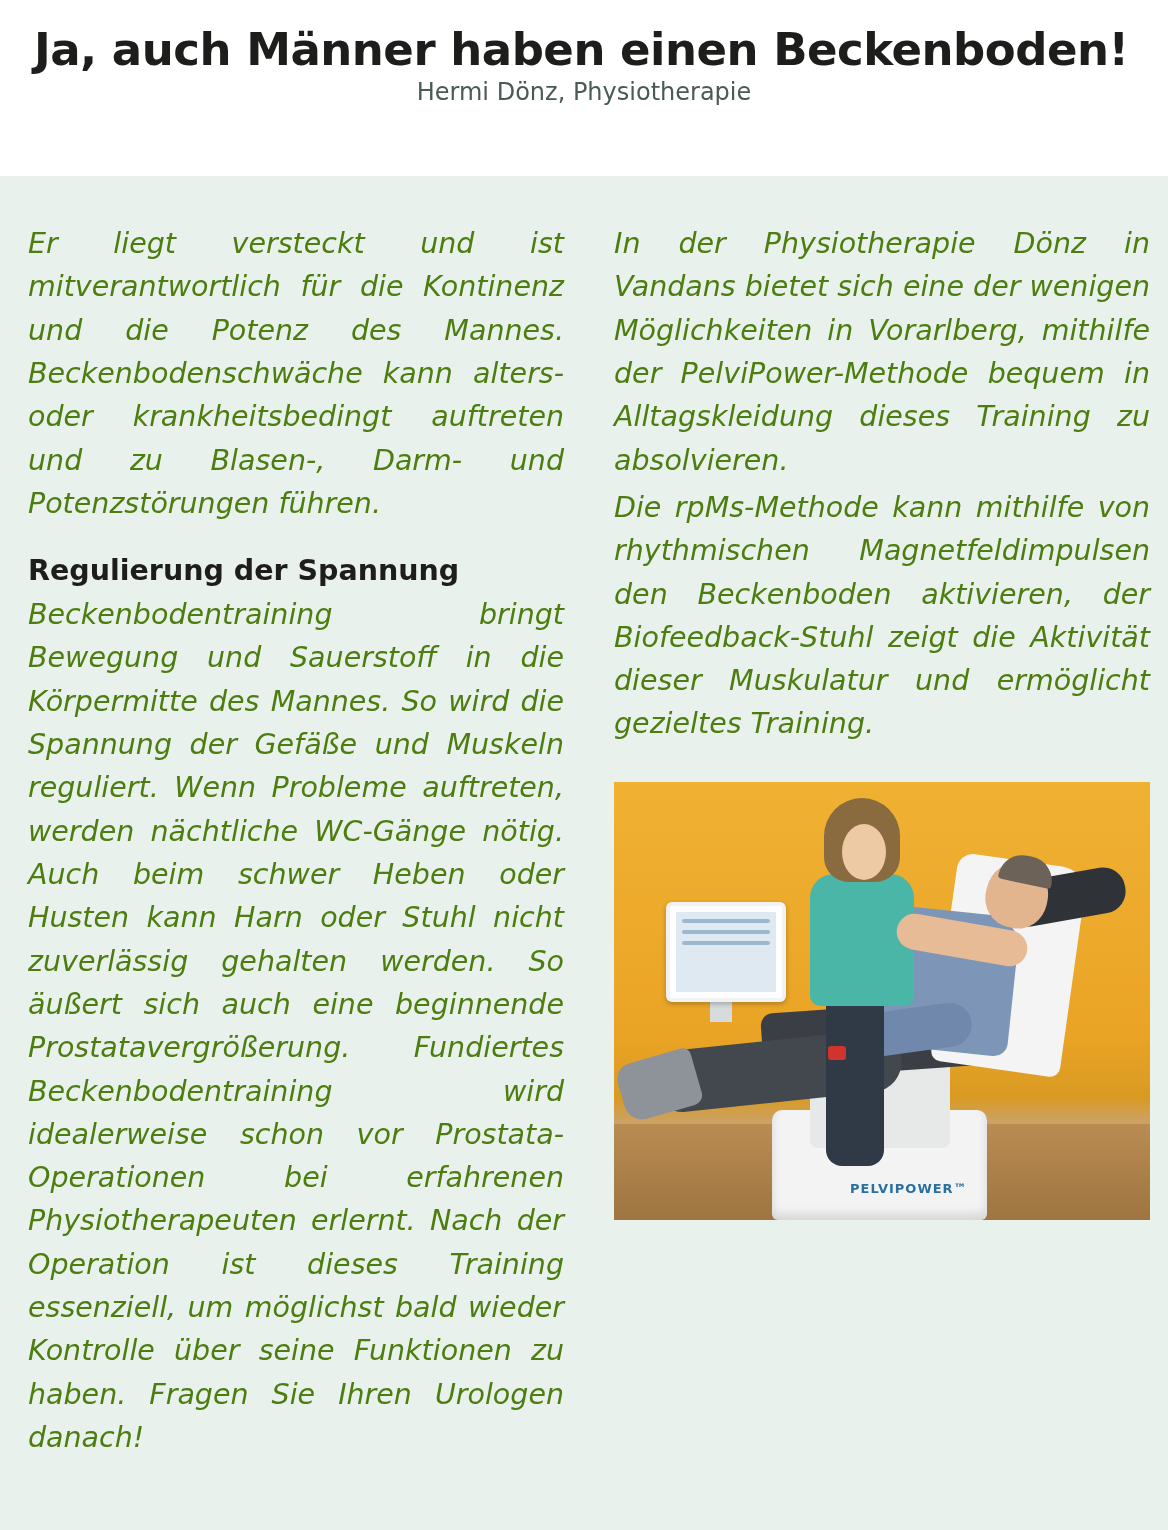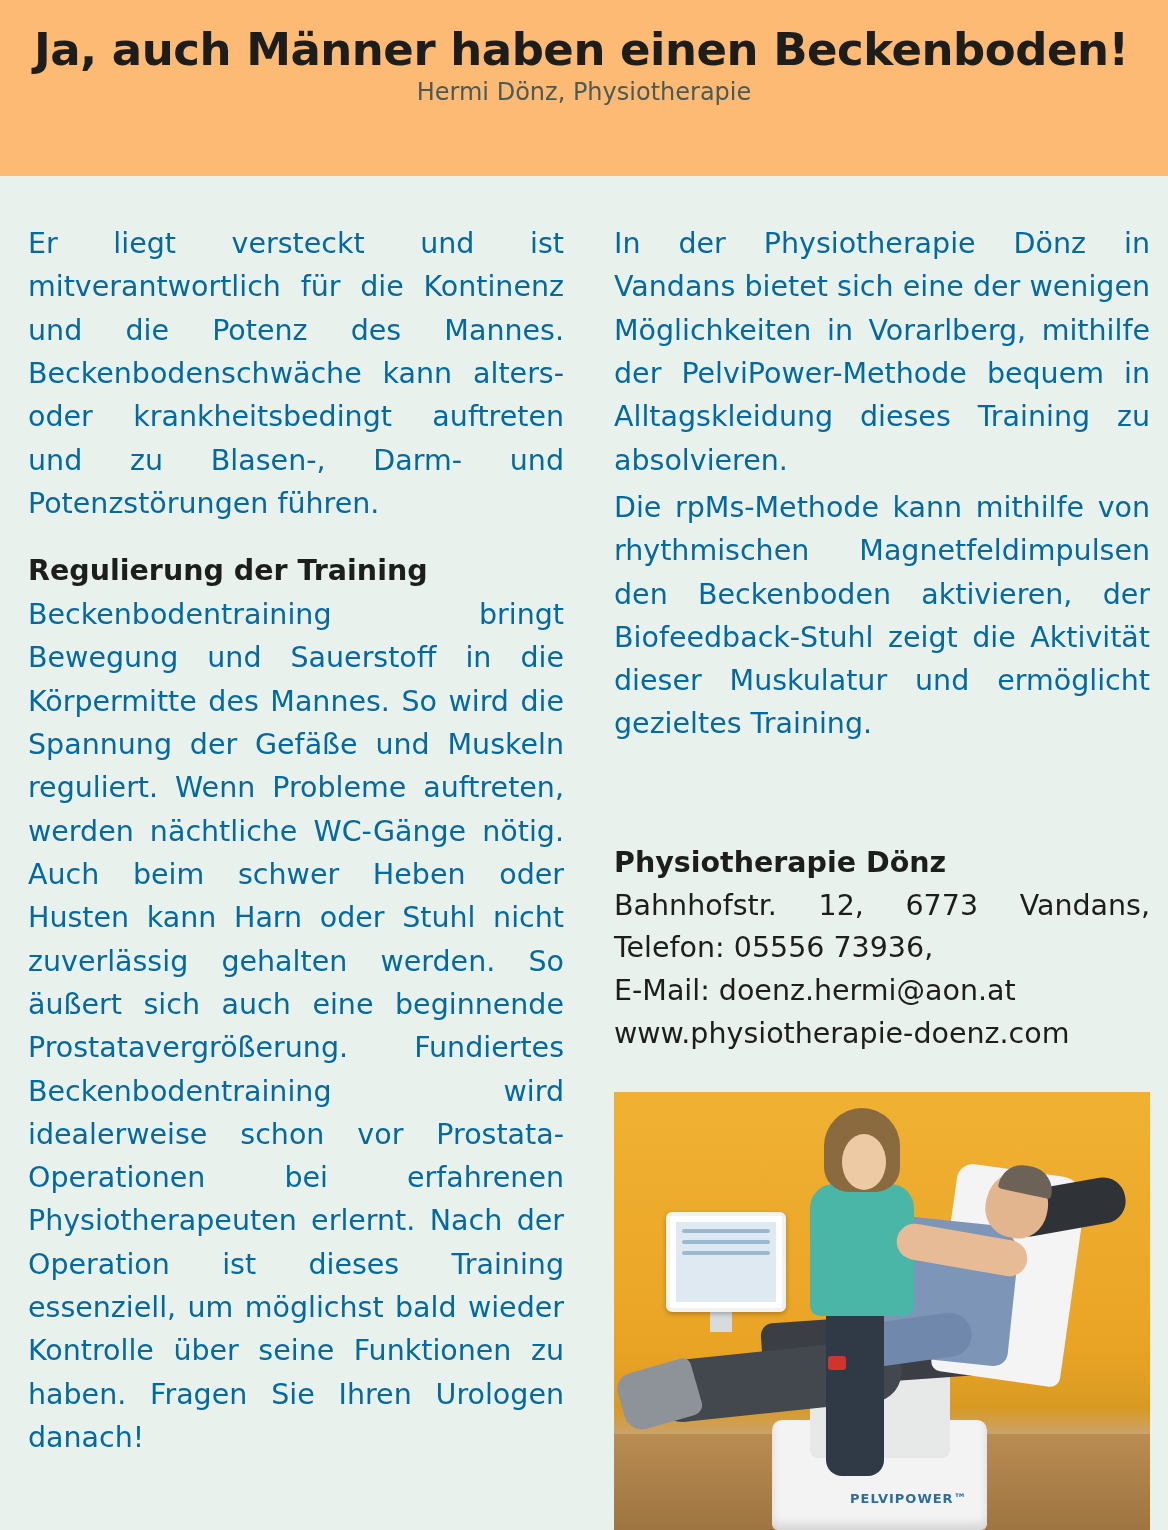--- a/index.html
+++ b/index.html
@@ -16,21 +16,21 @@
   }
   .page {
     width: 1168px;
     height: 1530px;
     position: relative;
     background: #e8f1eb;
     box-sizing: border-box;
   }
   
   .header {
-    background: #fdba74;
+    background: #ffffff;
     width: 100%;
     height: 176px;
     box-sizing: border-box;
     padding: 18px 30px 10px 30px;
     text-align: center;
     position: relative;
   }
   .header-title {
     font-size: 45px;
     font-weight: bold;
@@ -62,25 +62,26 @@
     gap: 50px;
   }
   .col {
     width: 536px;
     flex: 0 0 536px;
     position: relative;
   }
   p.para {
     font-size: 28.5px;
     line-height: 1.52;
-    color: #0369a1;
+    color: #4d7c0f;
     margin: 0 0 26px 0;
     text-align: justify;
     text-justify: inter-word;
     hyphens: manual;
+    font-style: italic;
   }
   p.para.tight {
     margin-bottom: 4px;
   }
   .subhead {
     font-size: 28.5px;
     font-weight: bold;
     color: #1d1d1b;
     margin: 0 0 2px 0;
     line-height: 1.4;
@@ -354,34 +355,28 @@
 
   <div class="header">
     <h1 class="header-title">Ja, auch Männer haben einen Beckenboden!</h1>
     <div class="header-sub">Hermi Dönz, Physiotherapie</div>
   </div>
 
   <div class="content">
 
     <div class="col">
       <p class="para">Er liegt versteckt und ist mitverantwortlich für die Kontinenz und die Potenz des Mannes. Beckenbodenschwäche kann alters- oder krankheitsbedingt auftreten und zu Blasen-, Darm- und Potenzstörungen führen.</p>
-      <div class="subhead">Regulierung der Training</div>
+      <div class="subhead">Regulierung der Spannung</div>
       <p class="para">Beckenbodentraining bringt Bewegung und Sauerstoff in die Körpermitte des Mannes. So wird die Spannung der Gefäße und Muskeln reguliert. Wenn Probleme auftreten, werden nächtliche WC-Gänge nötig. Auch beim schwer Heben oder Husten kann Harn oder Stuhl nicht zuverlässig gehalten werden. So äußert sich auch eine beginnende Prostatavergrößerung. Fundiertes Beckenbodentraining wird idealerweise schon vor Prostata-Operationen bei erfahrenen Physiotherapeuten erlernt. Nach der Operation ist dieses Training essenziell, um möglichst bald wieder Kontrolle über seine Funktionen zu haben. Fragen Sie Ihren Urologen danach!</p>
     </div>
 
     <div class="col">
       <p class="para tight">In der Physiotherapie Dönz in Vandans bietet sich eine der wenigen Möglichkeiten in Vorarlberg, mithilfe der PelviPower-Methode bequem in Alltagskleidung dieses Training zu absolvieren.</p>
       <p class="para">Die rpMs-Methode kann mithilfe von rhythmischen Magnetfeldimpulsen den Beckenboden aktivieren, der Biofeedback-Stuhl zeigt die Aktivität dieser Muskulatur und ermöglicht gezieltes Training.</p>
 
-      <div class="contact-block">
-        <div class="contact-name">Physiotherapie Dönz</div>
-        <div class="contact-line">Bahnhofstr. 12, 6773 Vandans, Telefon: 05556 73936,</div>
-        <div class="contact-line no-justify">E-Mail: doenz.hermi@aon.at</div>
-        <div class="contact-line no-justify">www.physiotherapie-doenz.com</div>
-      </div>
 
       <div class="photo">
         <div class="wall"></div>
         <div class="floor"></div>
 
         <div class="chair-base"></div>
         <div class="chair-column"></div>
         <div class="chair-seat"></div>
         <div class="chair-back"></div>
         <div class="headrest"></div>

